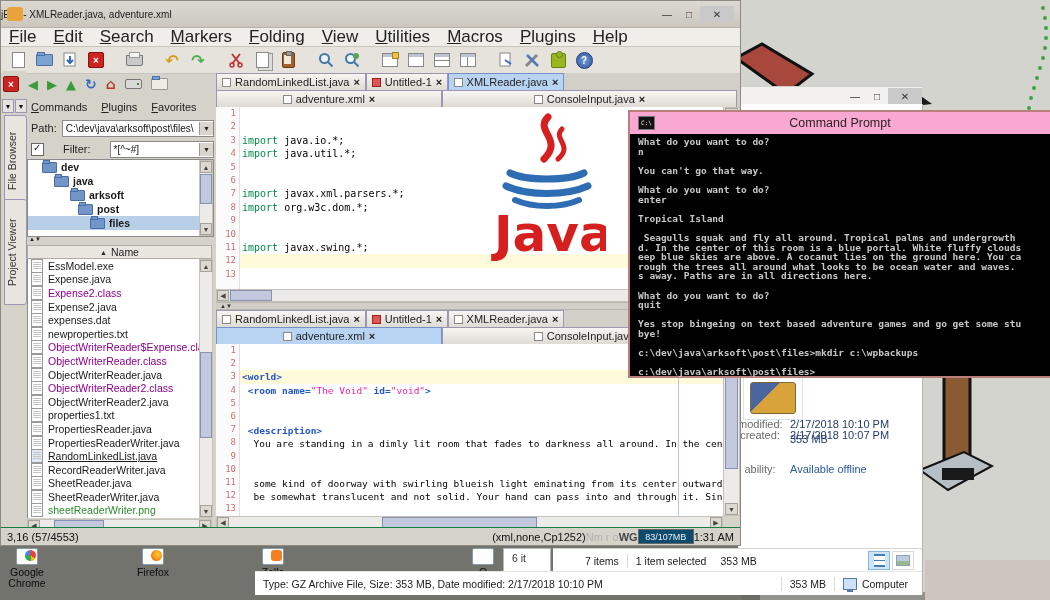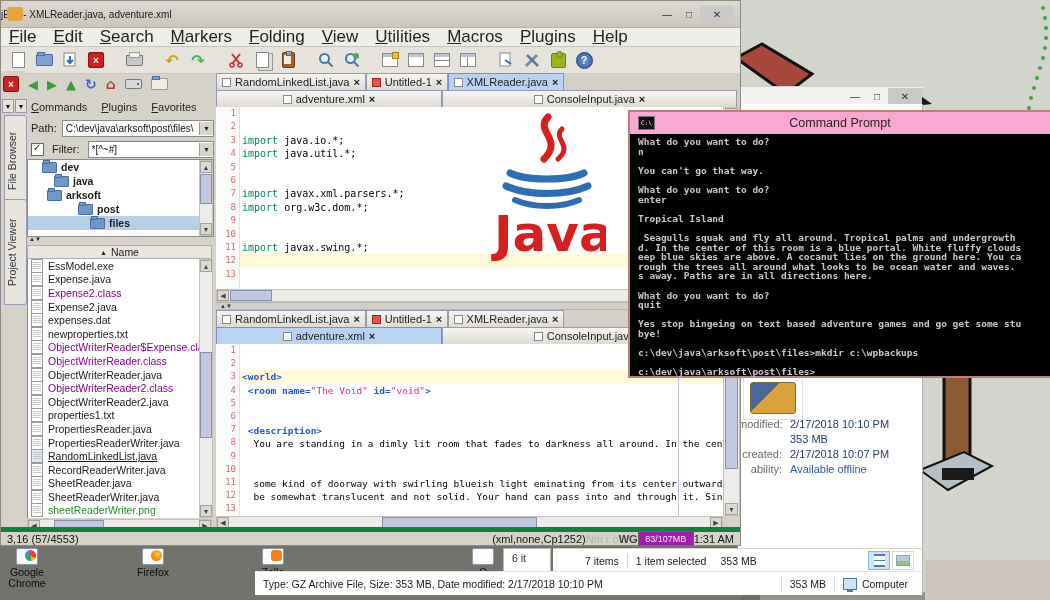--- a/index.html
+++ b/index.html
@@ -19,21 +19,21 @@
   .dsk-label{font-size:10.5px;color:#0c0c0c;line-height:11px;margin-top:2px}
   
   .exp{background:#fff;z-index:2}
   #exp-title{left:738px;top:86px;width:184px;height:18px;background:#f2f1ef;border-top:1px solid #cfcfcb;display:flex;justify-content:flex-end;align-items:center}
   .wbtn{width:22px;height:16px;display:flex;align-items:center;justify-content:center;font-size:10px;color:#333}
   .wbtn.close-hl{width:34px;background:#c9c9c9}
   #exp-pane{left:738px;top:104px;width:184px;height:490px;border-right:1px solid #b5b5b0}
   .zipbox{position:absolute;left:5px;top:272px;width:58px;height:42px;border:1px solid #d6e4f2;display:flex;align-items:center;justify-content:center}
   .zipico{width:44px;height:30px;border-radius:3px;border:1px solid #7a6a3a;background:linear-gradient(135deg,#4a66a0 0 38%,#d9a33c 38% 100%)}
   .prow{position:absolute;left:0;width:184px;height:15px;font-size:11px;display:flex}
-  .plabel{width:44px;text-align:right;color:#6a6a6a;flex:none}
+  .plabel{width:44px;text-align:center;color:#6a6a6a;flex:none}
   .pval{margin-left:8px;color:#223a6e;white-space:nowrap}
   .pval.blue{color:#2c5aa0}
   #exp-row1{left:553px;top:548px;width:369px;height:23px;background:#fff;border-top:1px solid #d5d5d0;z-index:2;display:flex;align-items:center;font-size:10.5px;color:#1a1a1a}
   #exp-frag{left:503px;top:548px;width:48px;height:24px;background:#fff;border:1px solid #b8b8b8;z-index:2;font-size:10.5px;color:#333;padding:3px 0 0 8px;box-sizing:border-box;overflow:hidden}
   #exp-row2{left:255px;top:571px;width:667px;height:23px;background:#fff;border-top:1px solid #e4e4e2;z-index:2;display:flex;align-items:center;font-size:10.5px;color:#1a1a1a}
   .vsep{width:1px;height:14px;background:#d8d8d4;margin:0 8px}
   .viewbtn{width:20px;height:17px;border:1px solid #d8d8d4;display:flex;align-items:center;justify-content:center}
   .viewbtn.sel{background:#cce4f7;border-color:#84b6e0}
   .vb-list{width:11px;height:9px;border-top:2px solid #4a7ab8;border-bottom:2px solid #4a7ab8;background:linear-gradient(#fff 0 40%,#4a7ab8 40% 60%,#fff 60% 100%)}
   .vb-img{width:12px;height:9px;border:1px solid #8aa0b4;background:linear-gradient(#bcd 0 60%,#9b8 60%)}
@@ -125,24 +125,24 @@
   .gutcol{position:absolute;width:20px;text-align:right;font-family:"DejaVu Sans Mono",monospace;color:#cc7070;background:#fbfbfb;border-right:1px solid #e0e0e0}
   .code{font-family:"DejaVu Sans Mono",monospace;white-space:pre}
   .cl{min-height:13.4px}
   .hl{position:absolute;left:0;right:0;background:#fffbda;z-index:0}
   .t-g{color:#00884b;font-weight:normal}
   .t-b{color:#2255cc;font-weight:bold}
   .t-m{color:#ee2299}
   .wrapguide{position:absolute;width:1px;background:#b9c4e4}
   .splitbar{position:absolute;left:215px;width:524px;background:#d2cfc8;border-top:1px solid #b8b5ad;border-bottom:1px solid #b8b5ad;font-size:6px;color:#333;display:flex;align-items:center;padding-left:4px;box-sizing:border-box}
   
-  #jstatus{position:absolute;left:0;bottom:0;width:739px;height:18px;border-top:5px solid #15803d;background:#d5d2ca;display:flex;align-items:center;font-size:11px;color:#111;padding:0 6px;box-sizing:border-box}
+  #jstatus{position:absolute;left:0;bottom:0;width:739px;height:18px;border-top:1px solid #15803d;background:#d5d2ca;display:flex;align-items:center;font-size:11px;color:#111;padding:0 6px;box-sizing:border-box}
   #jstatus .right{margin-left:auto;display:flex;align-items:center;}
   .dim{color:#b0b0b0}
-  .membox{width:54px;height:13px;background:#a21caf;border:1px solid #666;color:#efeff8;font-size:9px;display:flex;align-items:center;justify-content:center}
+  .membox{width:54px;height:13px;background:#0c4a6e;border:1px solid #666;color:#efeff8;font-size:9px;display:flex;align-items:center;justify-content:center}
 </style>
 </head>
 <body>
 
 <div id="sketchup" class="abs">
   <svg class="abs" style="left:0;top:0" width="1050" height="600">
     <polygon points="736,58 762,44 812,74 786,94" fill="#a8473c" stroke="#111" stroke-width="3"></polygon>
     <polygon points="884,100 918,94 932,104 888,109" fill="#1a1a1a"></polygon>
     <rect x="944" y="376" width="26" height="92" fill="#8a5a35" stroke="#111" stroke-width="3"></rect>
     <polygon points="920,470 964,452 992,466 948,490" fill="#b7bfc6" stroke="#111" stroke-width="2"></polygon>
@@ -198,21 +198,21 @@
     <div class="zipico"></div>
   </div>
   <div class="prow" style="top:314px">
     <span class="plabel">modified:</span>
     <span class="pval">2/17/2018 10:10 PM</span>
   </div>
   <div class="prow" style="top:329px">
     <span class="plabel"></span>
     <span class="pval">353 MB</span>
   </div>
-  <div class="prow" style="top:344px">
+  <div class="prow" style="top:325px">
     <span class="plabel">created:</span>
     <span class="pval">2/17/2018 10:07 PM</span>
   </div>
   <div class="prow" style="top:359px">
     <span class="plabel">ability:</span>
     <span class="pval blue">Available offline</span>
   </div>
 </div>
 <div id="exp-frag" class="abs">
   <span>6 it</span>
@@ -378,39 +378,39 @@
   </div>
 
   <div class="browrow" style="top:118px;height:18px;gap:5px;padding-left:4px;box-sizing:border-box">
     <span style="font-size:11px;color:#222">Path:</span>
     <span class="combo">
       <span>C:\dev\java\arksoft\post\files\</span>
       <span class="combo-arrow"></span>
     </span>
   </div>
 
-  <div class="browrow" style="top:139px;height:18px;gap:8px;padding-left:4px;box-sizing:border-box">
+  <div class="browrow" style="top:139px;height:18px;gap:19px;padding-left:4px;box-sizing:border-box">
     <span class="cb"></span>
     <span style="font-size:11px;color:#222">Filter:</span>
     <span class="combo">
       <span>*[^~#]</span>
       <span class="combo-arrow"></span>
     </span>
   </div>
 
   <div id="tree" class="abs">
     <div class="trow" style="padding-left:14px">
         <span class="fold"></span>
         <span>dev</span>
       </div>
     <div class="trow" style="padding-left:26px">
         <span class="fold"></span>
         <span>java</span>
       </div>
-    <div class="trow" style="padding-left:19px">
+    <div class="trow" style="padding-left:42px">
         <span class="fold"></span>
         <span>arksoft</span>
       </div>
     <div class="trow" style="padding-left:50px">
         <span class="fold"></span>
         <span>post</span>
       </div>
     <div class="trow sel" style="padding-left:62px">
         <span class="fold"></span>
         <span>files</span>

